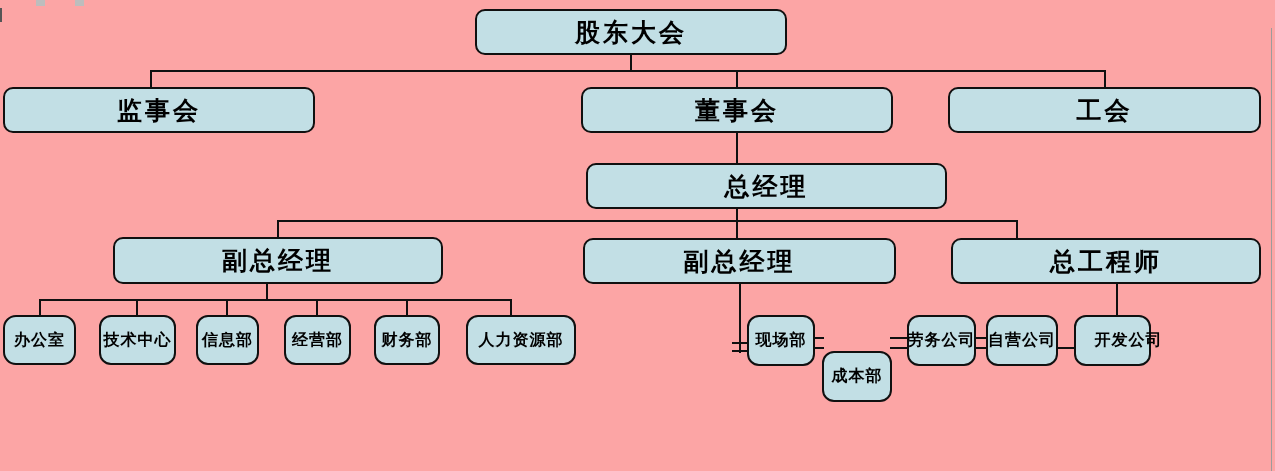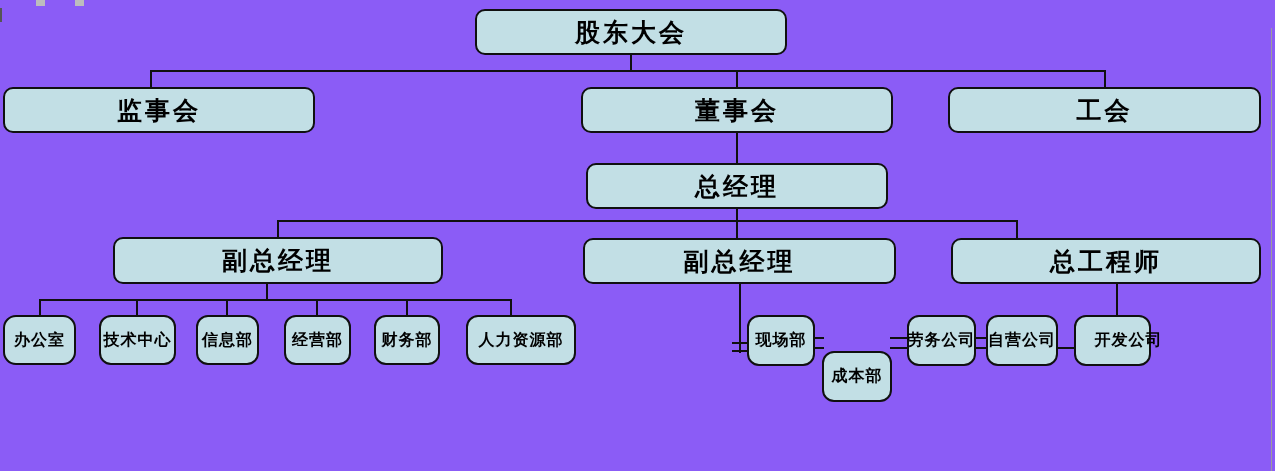--- a/index.html
+++ b/index.html
@@ -1,19 +1,19 @@
 <!DOCTYPE html>
 <html><head>
 <meta charset="utf-8">
 <style>
   html,body{margin:0;padding:0;background:#fff;}
   .canvas{
     position:relative;
     width:1275px;height:471px;
-    background:#8b5cf6;
+    background:#fca5a5;
     overflow:hidden;
     font-family:"DejaVu Serif","Liberation Serif",serif;
   }
   .node{
     position:absolute;
     background:#c2dfe5;
     border:2px solid #101010;
     border-radius:10px;
     display:flex;align-items:center;justify-content:center;
     color:#000;font-weight:bold;
@@ -25,21 +25,21 @@
   .hline,.vline{position:absolute;background:#101010;}
   .hline{height:2px;}
   .vline{width:2px;}
   .artifact{position:absolute;}
 
   
   #n-shareholders{left:475px;top:9px;width:312px;height:46px;}
   #n-supervisory {left:3px;  top:87px;width:312px;height:46px;}
   #n-directors   {left:581px;top:87px;width:312px;height:46px;}
   #n-union       {left:948px;top:87px;width:313px;height:46px;}
-  #n-gm          {left:586px;top:163px;width:302px;height:46px;}
+  #n-gm          {left:586px;top:163px;width:361px;height:46px;}
   #n-dgm1        {left:113px;top:237px;width:330px;height:47px;}
   #n-dgm2        {left:583px;top:238px;width:313px;height:46px;}
   #n-chief      {left:951px;top:238px;width:310px;height:46px;}
   #n-office     {left:3px;  top:315px;width:73px; height:50px;border-radius:13px;}
   #n-tech       {left:99px; top:315px;width:77px; height:50px;}
   #n-info       {left:196px;top:315px;width:63px; height:50px;}
   #n-oper       {left:284px;top:315px;width:67px; height:50px;}
   #n-fin        {left:374px;top:315px;width:66px; height:50px;}
   #n-hr         {left:466px;top:315px;width:110px;height:50px;}
   #n-site       {left:747px;top:315px;width:68px; height:51px;}

